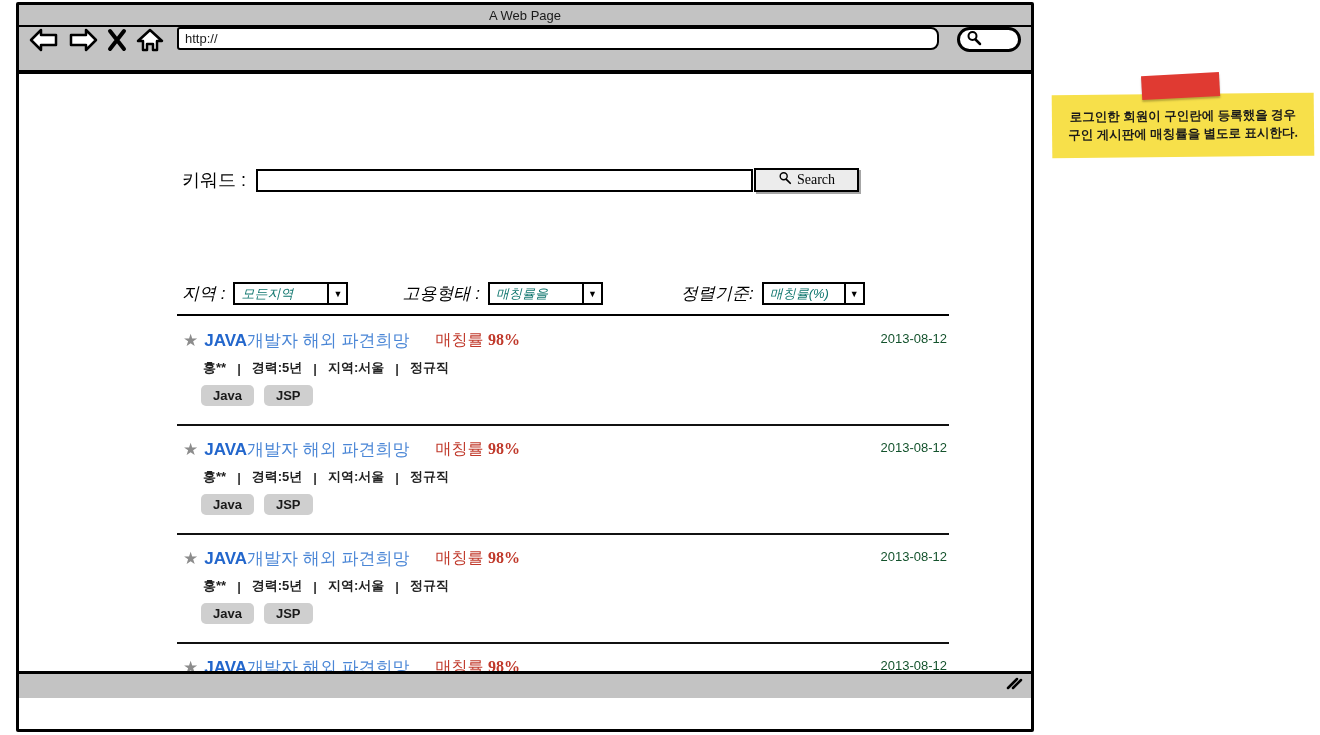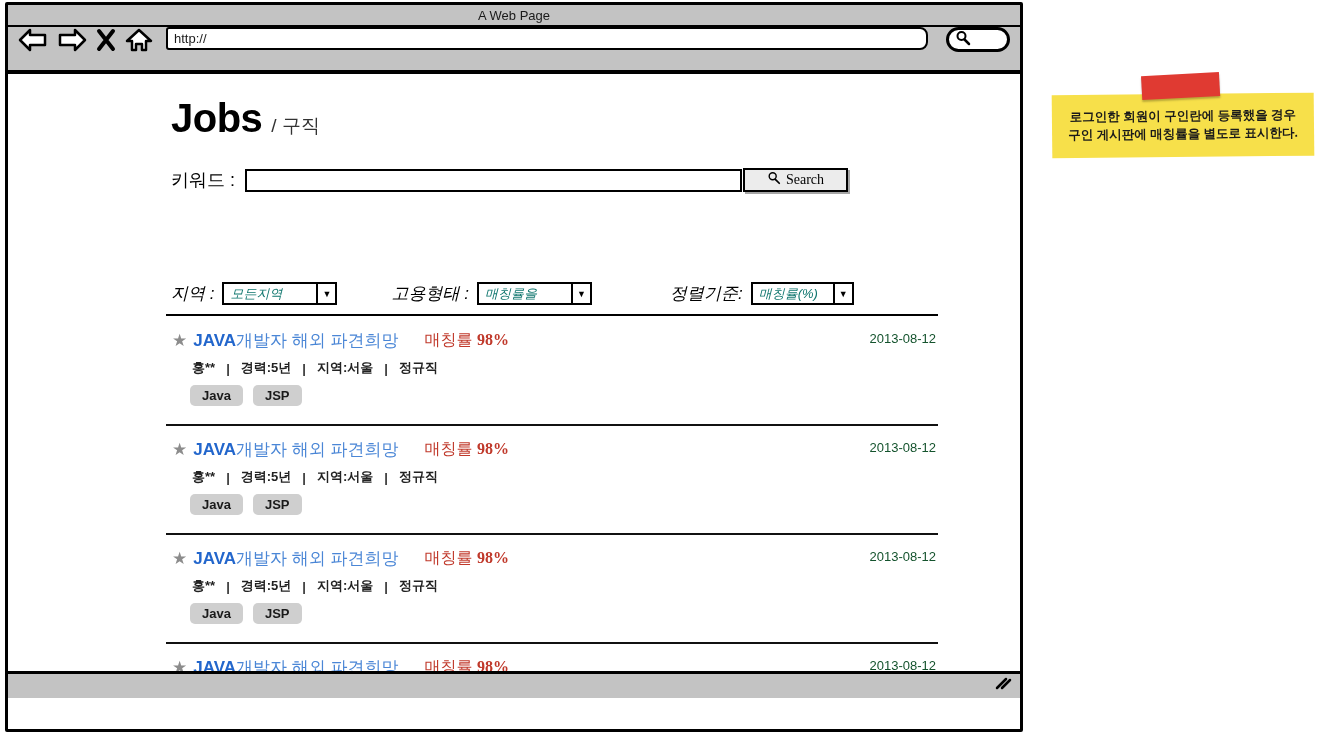--- a/index.html
+++ b/index.html
@@ -7,21 +7,21 @@
     margin: 0; padding: 0;
     width: 1320px; height: 735px;
     background: #ffffff;
     font-family: "Liberation Sans", "DejaVu Sans", sans-serif;
     overflow: hidden;
   }
 
   
   #browser-window {
     position: absolute;
-    left: 5px; top: 2px;
+    left: 16px; top: 2px;
     width: 1018px; height: 730px;
     border: 3px solid #000;
     background: #ffffff;
     border-radius: 2px;
   }
   #titlebar {
     height: 22px;
     background: #c3c3c3;
     border-bottom: 2px solid #000;
     display: flex; align-items: center; justify-content: center;
@@ -302,24 +302,20 @@
         <svg width="16" height="16" viewBox="0 0 16 16">
             <circle cx="6.5" cy="6" r="4" fill="none" stroke="#000" stroke-width="2"></circle>
             <path d="M9.5,9.5 L14,14" stroke="#000" stroke-width="2.5" stroke-linecap="round"></path>
           </svg>
       </span>
     </div>
   </div>
 
   <div id="page-content">
 
-    <div id="page-header">
-      <span id="page-title">Jobs</span>
-      <span id="page-subtitle">/ 구직</span>
-    </div>
 
     <div id="search-row">
       <span id="keyword-label">키워드 :</span>
       <input id="keyword-input" type="text" value="" style="">
       <div id="search-button">
         <span>
           <svg width="14" height="14" viewBox="0 0 16 16">
               <circle cx="6.5" cy="6" r="4" fill="none" stroke="#000" stroke-width="1.6"></circle>
               <path d="M9.5,9.5 L14,14" stroke="#000" stroke-width="2" stroke-linecap="round"></path>
             </svg>

